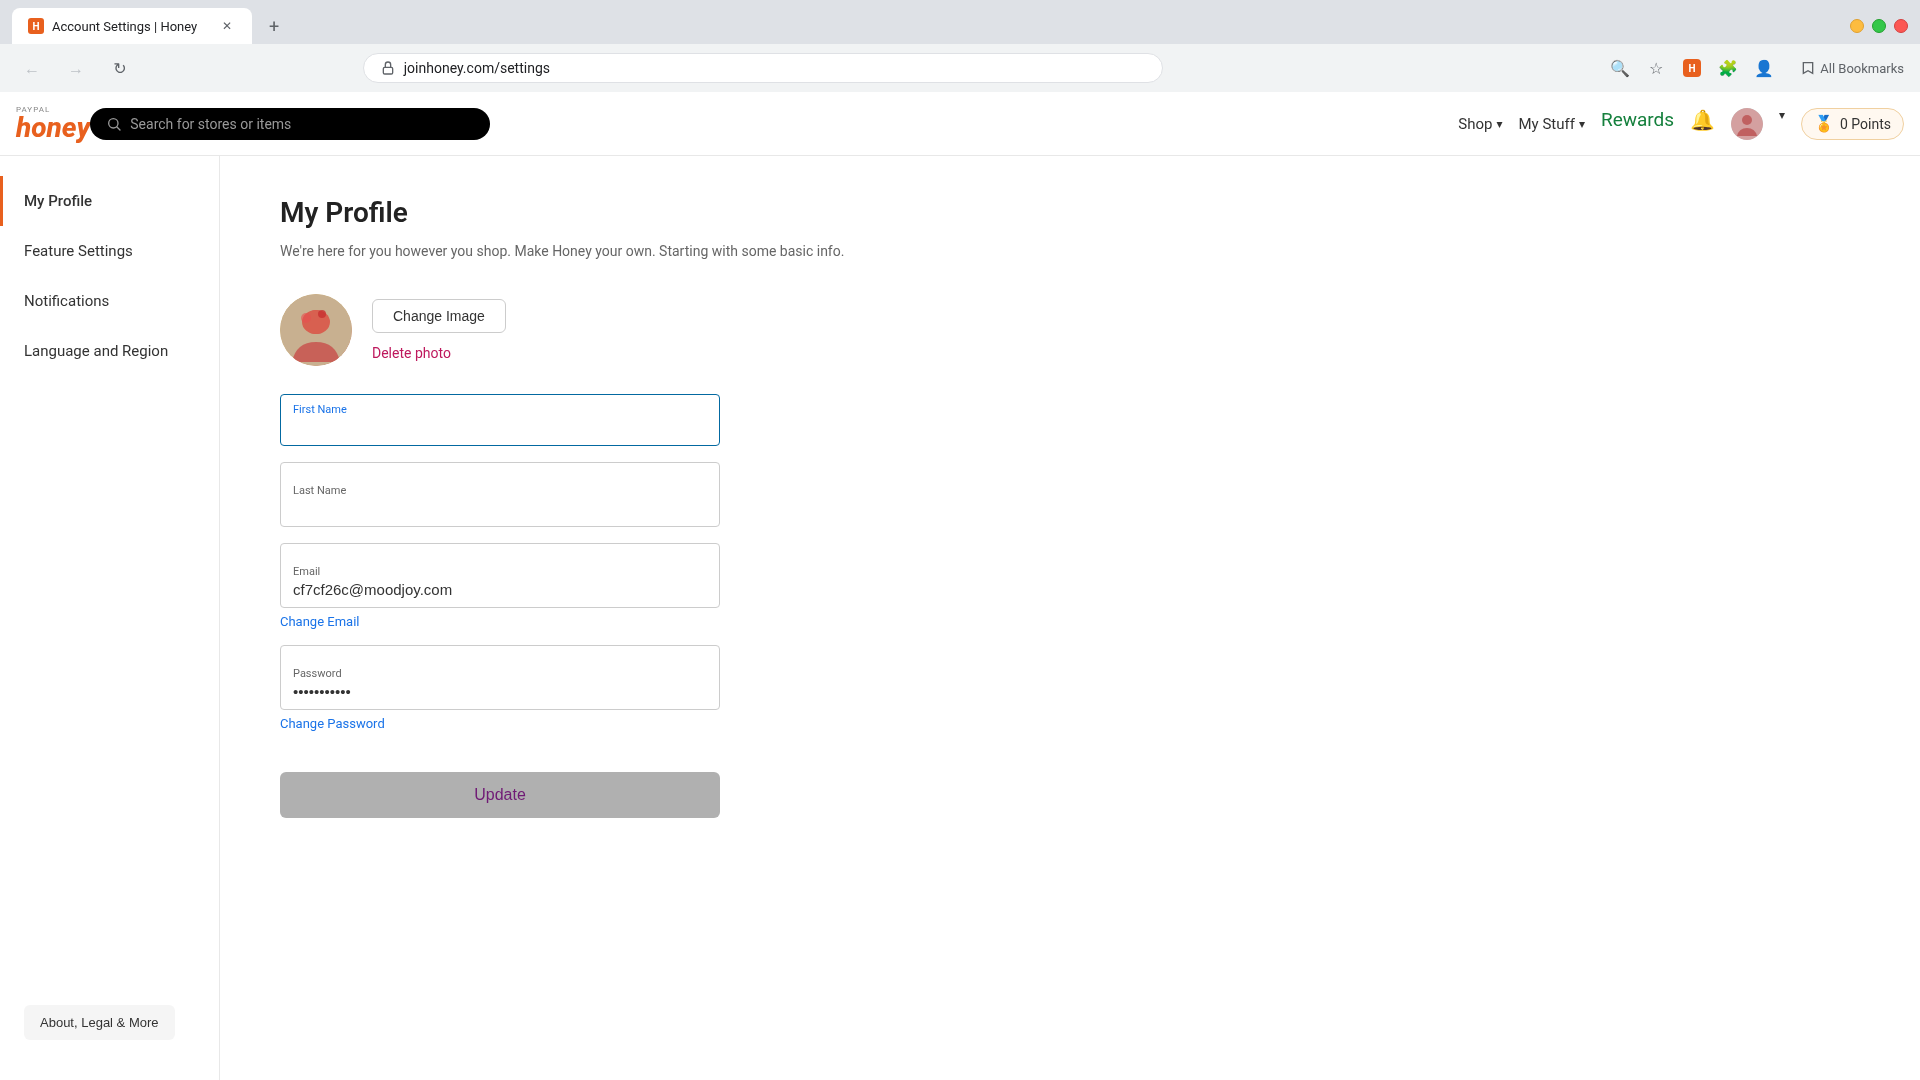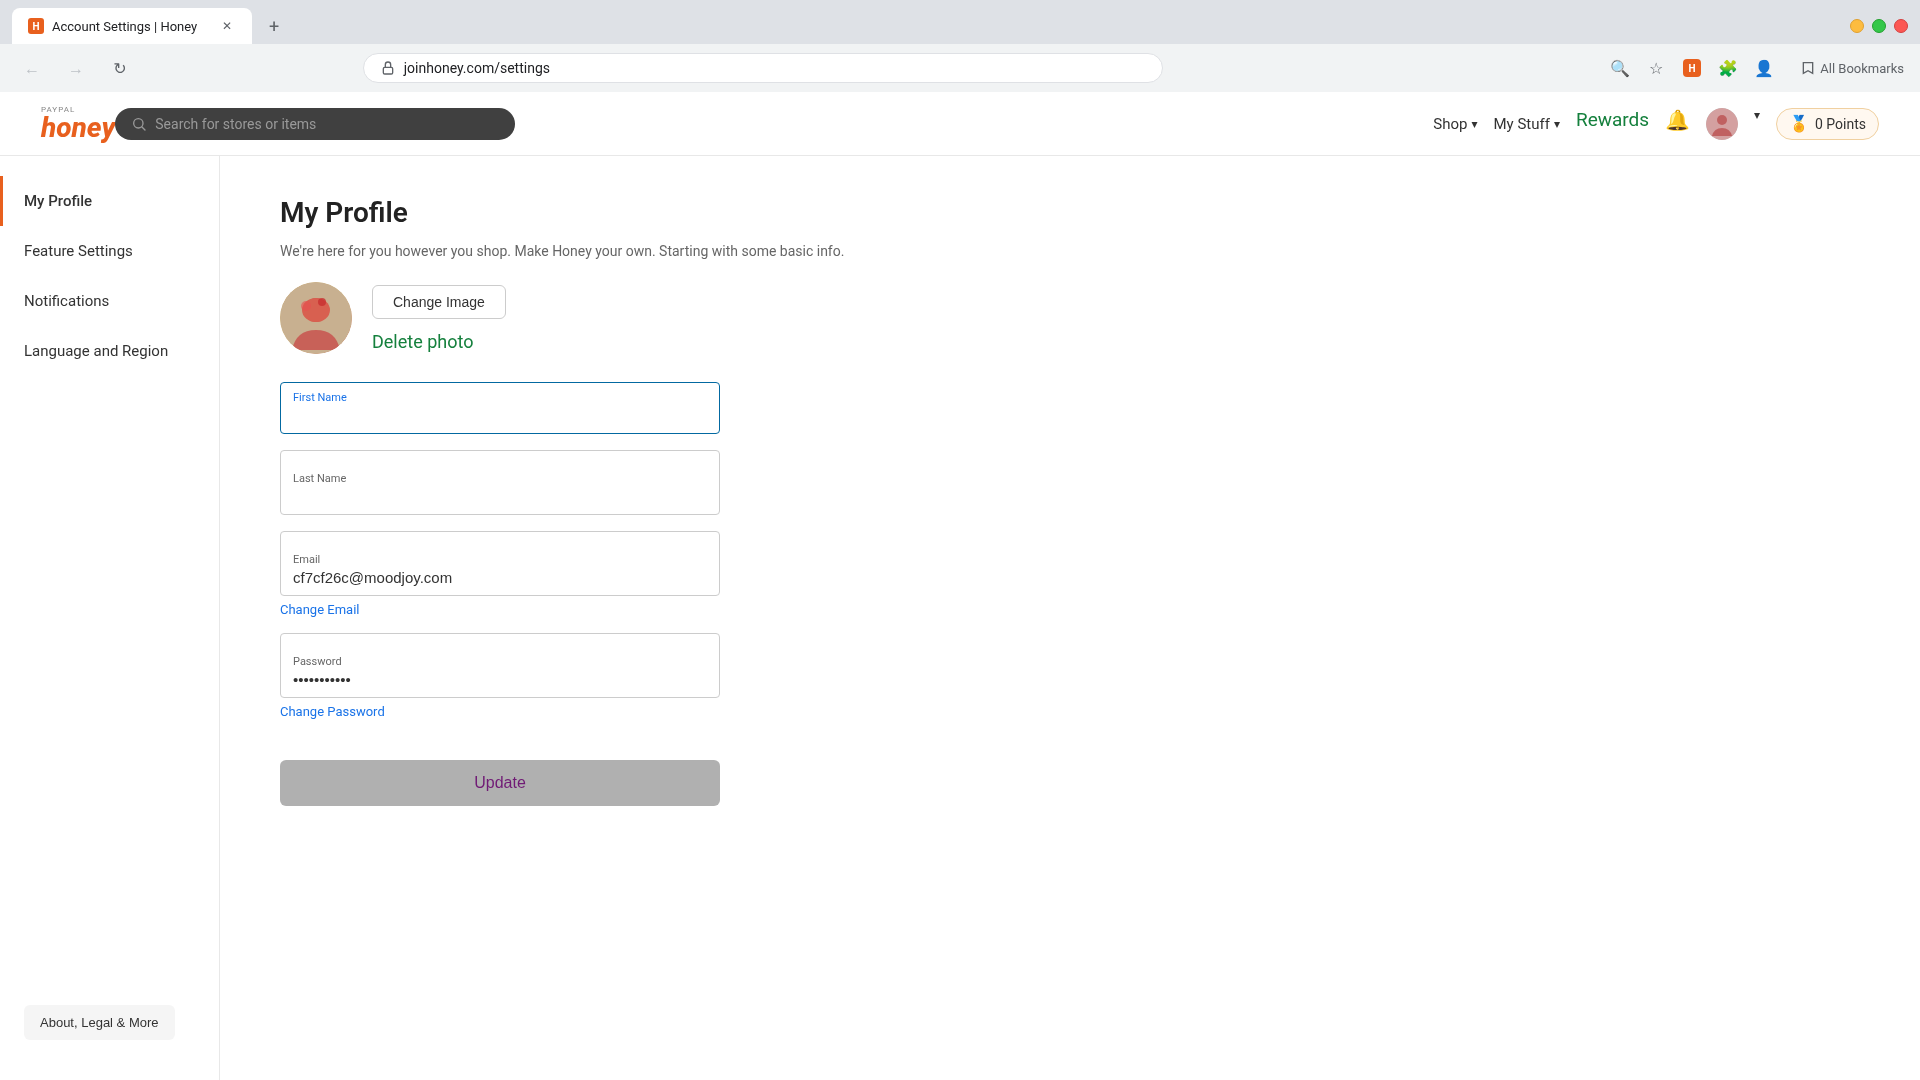--- a/index.html
+++ b/index.html
@@ -21,22 +21,22 @@
 
     .browser-toolbar { display: flex; align-items: center; padding: 6px 16px; gap: 12px; background: #f1f3f4; height: 48px; }
     .nav-btn { width: 32px; height: 32px; border-radius: 50%; display: flex; align-items: center; justify-content: center; color: #5f6368; cursor: pointer; font-size: 16px; }
     .nav-btn.disabled { color: #bdc1c6; cursor: default; }
     .address-bar { flex: 1; display: flex; align-items: center; background: #fff; border: 1px solid #dfe1e5; border-radius: 24px; padding: 6px 16px; gap: 8px; max-width: 800px; margin: 0 auto; }
     .address-text { font-size: 14px; color: #202124; flex: 1; }
     .toolbar-icons { display: flex; gap: 4px; align-items: center; margin-left: auto; }
     .toolbar-icon { width: 32px; height: 32px; border-radius: 50%; display: flex; align-items: center; justify-content: center; color: #5f6368; cursor: pointer; font-size: 16px; }
 
     
-    .app-header { display: flex; align-items: center; padding: 0 41px; height: 64px; border-bottom: 1px solid #e8e8e8; background: #fff; }
-    .header-search { display: flex; align-items: center; gap: 8px; background: #404040; border-radius: 20px; padding: 8px 16px; flex: 1; max-width: 400px; cursor: pointer; }
+    .app-header { display: flex; align-items: center; padding: 0 16px; height: 64px; border-bottom: 1px solid #e8e8e8; background: #fff; }
+    .header-search { display: flex; align-items: center; gap: 8px; background: #000000; border-radius: 20px; padding: 8px 16px; flex: 1; max-width: 400px; cursor: pointer; }
     .search-placeholder { color: #999; font-size: 14px; }
     .header-nav { display: flex; gap: 16px; margin-left: auto; }
     .nav-link { display: flex; align-items: center; gap: 4px; color: #333; font-size: 15px; cursor: pointer; text-decoration: none; }
     .rewards-link { color: #15803d; font-size: 19px; cursor: pointer; }
     .bell-icon { font-size: 20px; color: #333; cursor: pointer; }
     .user-avatar { width: 32px; height: 32px; border-radius: 50%; background: #ccc; overflow: hidden; display: flex; align-items: center; justify-content: center; cursor: pointer; }
     .points-badge { display: flex; align-items: center; gap: 6px; background: #fff8f0; border: 1px solid #f0d0a0; border-radius: 16px; padding: 4px 12px; color: #333; font-size: 14px; cursor: pointer; }
     .gold-icon { color: #f5a623; font-size: 16px; }
 
     
@@ -47,29 +47,29 @@
     .sidebar-nav { flex: 1; }
     .sidebar-item { padding: 16px 24px; font-size: 15px; color: #333; cursor: pointer; position: relative; }
     .sidebar-item.active { color: #333; font-weight: 500; }
     .sidebar-item.active::before { content: ''; position: absolute; left: 0; top: 0; bottom: 0; width: 3px; background: #e8601e; }
     .sidebar-bottom { padding: 20px 24px; margin-top: auto; }
     .about-btn { background: #f5f5f5; border: none; padding: 10px 16px; border-radius: 6px; font-size: 13px; color: #333; cursor: pointer; }
 
     
     .content { flex: 1; padding: 40px 60px; overflow-y: auto; background: #fff; }
     .page-title { font-size: 28px; font-weight: 600; color: #222; margin-bottom: 12px; }
-    .page-subtitle { font-size: 14px; color: #666; margin-bottom: 20px; line-height: 1.5; }
+    .page-subtitle { font-size: 14px; color: #666; margin-bottom: 32px; line-height: 1.5; }
 
     
     .profile-image-section { display: flex; align-items: center; gap: 20px; margin-bottom: 28px; }
     .profile-avatar { width: 72px; height: 72px; border-radius: 50%; background: #e8e0d0; overflow: hidden; display: flex; align-items: center; justify-content: center; }
     .avatar-img { width: 100%; height: 100%; object-fit: cover; background: linear-gradient(135deg, #c8a060 0%, #e8d090 50%, #c84040 100%); border-radius: 50%; }
     .image-actions { display: flex; flex-direction: column; gap: 12px; }
     .change-image-btn { border: 1px solid #ccc; background: #fff; padding: 8px 20px; border-radius: 6px; font-size: 14px; color: #333; cursor: pointer; }
-    .delete-photo-link { color: #15803d; font-size: 18px; cursor: pointer; text-decoration: none; }
+    .delete-photo-link { color: #be185d; font-size: 14px; cursor: pointer; text-decoration: none; }
 
     
     .form-group { margin-bottom: 16px; max-width: 440px; }
     .form-field { position: relative; border: 1px solid #0369a1; border-radius: 4px; padding: 8px 12px; background: #fff; }
     .form-field.normal { border-color: #ccc; }
     .form-field label { display: block; font-size: 11px; color: #1a73e8; margin-bottom: 2px; }
     .form-field.normal label { color: #666; margin-top: 13px; }
     .form-field input { width: 100%; border: none; outline: none; font-size: 15px; color: #333; background: transparent; padding: 0; }
     .form-field input::placeholder { color: #999; }
 

